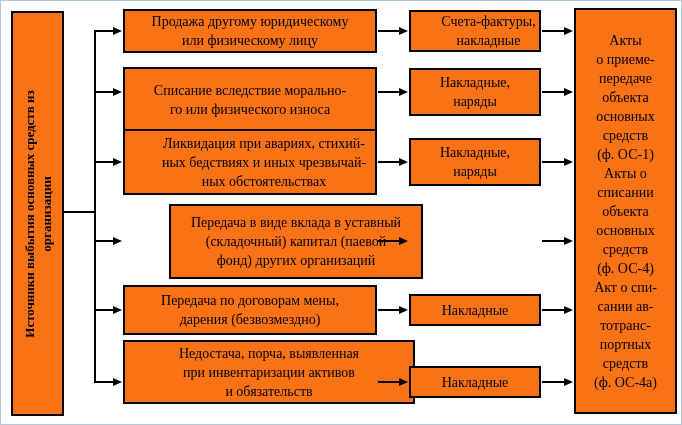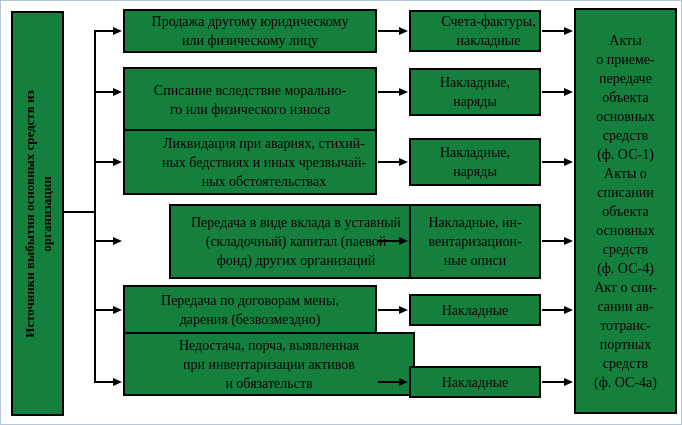--- a/index.html
+++ b/index.html
@@ -2,21 +2,21 @@
 <html><head>
 <meta charset="utf-8">
 <style>
   html,body { margin:0; padding:0; background:#fff; }
   .canvas {
     position:relative; width:682px; height:425px; box-sizing:border-box;
     background:#ffffff; border:1px solid #b5c7d8; overflow:hidden;
     font-family:"Liberation Serif", serif; color:#000;
   }
   .box {
-    position:absolute; box-sizing:border-box; background:#15803d;
+    position:absolute; box-sizing:border-box; background:#f97316;
     border:2px solid #000; display:flex; align-items:center; justify-content:center;
     text-align:center; font-size:14px; line-height:19px; white-space:pre-line;
   }
   .side-box { }
   .side-label {
     position:absolute; left:50%; top:50%; width:398px;
     transform:translate(-50%,-50%) rotate(-90deg);
     text-align:center; font-weight:bold; font-size:13px; line-height:17px;
     white-space:pre-line;
   }
@@ -39,33 +39,30 @@
   <div class="box" style="left:122px; top:66px;  width:254px; height:66px;">Списание вследствие морально-
 го или физического износа</div>
   <div class="box" style="left:122px; top:128px; width:254px; height:66px;padding-left:28px;">Ликвидация при авариях, стихий-
 ных бедствиях и иных чрезвычай-
 ных обстоятельствах</div>
   <div class="box" style="left:122px; top:203px; width:254px; height:75px;margin-left:46px;">Передача в виде вклада в уставный
 (складочный) капитал (паевой
 фонд) других организаций</div>
   <div class="box" style="left:122px; top:284px; width:254px; height:50px;">Передача по договорам мены,
 дарения (безвозмездно)</div>
-  <div class="box" style="left:122px; top:331px; width:292px; height:64px;font-family:Liberation Serif, serif;">Недостача, порча, выявленная
+  <div class="box" style="left:122px; top:339px; width:292px; height:64px;font-family:Liberation Serif, serif;">Недостача, порча, выявленная
 при инвентаризации активов
 и обязательств</div>
 
   <div class="box" style="left:408px; top:9px;   width:132px; height:42px;padding-left:27px;">Счета-фактуры,
 накладные</div>
   <div class="box" style="left:408px; top:67px;  width:132px; height:48px;">Накладные,
 наряды</div>
   <div class="box" style="left:408px; top:137px; width:132px; height:48px;">Накладные,
 наряды</div>
-  <div class="box" style="left:408px; top:203px; width:132px; height:75px;">Накладные, ин-
-вентаризацион-
-ные описи</div>
   <div class="box" style="left:408px; top:293px; width:132px; height:32px;">Накладные</div>
   <div class="box" style="left:408px; top:365px; width:132px; height:32px;">Накладные</div>
 
   <div class="box acts-box" style="left:573px; top:7px; width:103px; height:406px;">
     <div class="acts-para">Акты
 о приеме-
 передаче
 объекта
 основных
 средств

